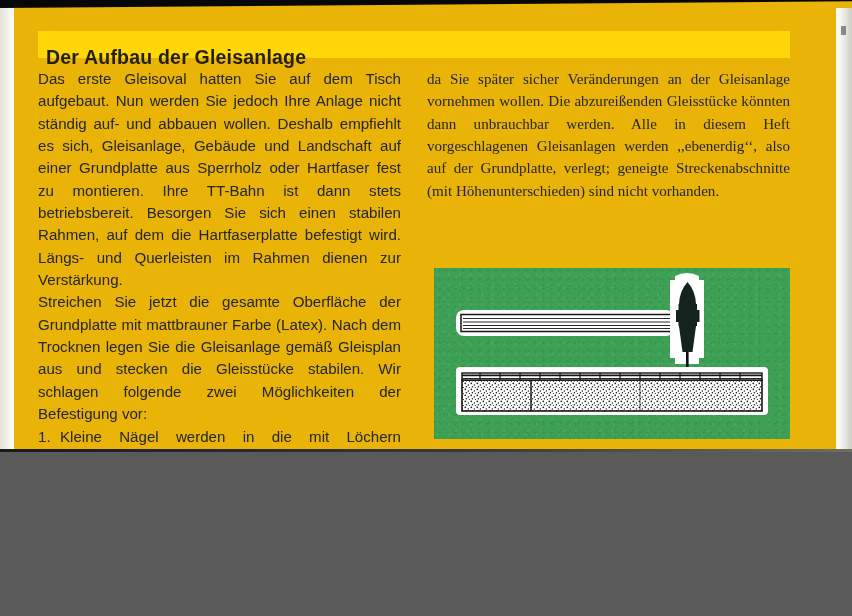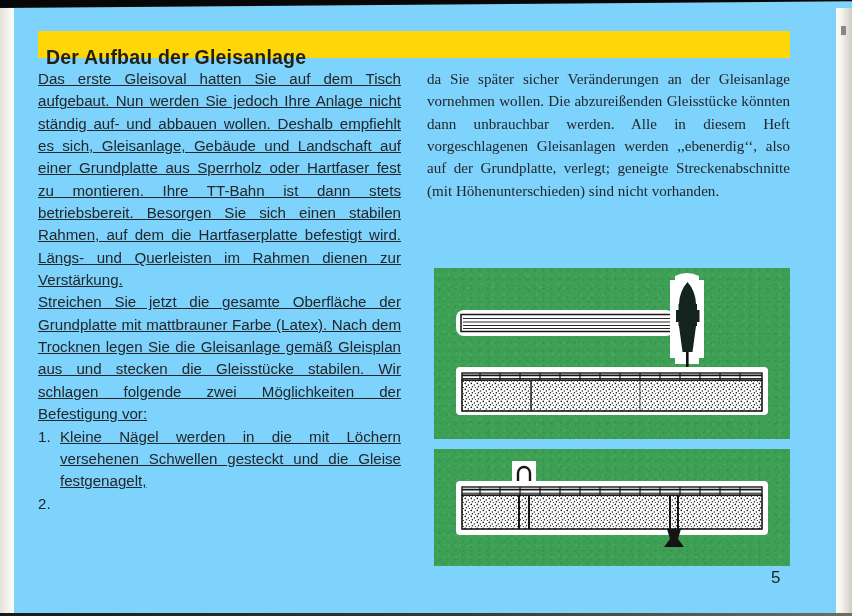--- a/index.html
+++ b/index.html
@@ -3,23 +3,23 @@
 <meta charset="utf-8">
 <style>
   html, body {
     margin: 0;
     padding: 0;
     background: #5a5a5a;
   }
   #page {
     position: relative;
     width: 852px;
-    height: 616px;
+    height: 452px;
     overflow: hidden;
-    background: #7dd3fc;
+    background: #eab308;
     font-family: "Liberation Sans", sans-serif;
   }
 
   
   #scan-top-band {
     position: absolute;
     left: -10px; top: -6px;
     width: 880px; height: 14px;
     background: #070707;
     transform: rotate(-0.45deg);
@@ -70,21 +70,21 @@
 
   
   .column {
     position: absolute;
     top: 68px;
     width: 363px;
     font-size: 15.1px;
     line-height: 22.35px;
     color: #23262b;
   }
-  #col-left  { left: 38px; text-decoration: underline; }
+  #col-left  { left: 38px; }
   #col-right { left: 427px; font-family: Liberation Serif, serif; }
 
   .para {
     margin: 0;
     text-align: justify;
   }
   .para.last-solid { text-align: left; }
 
   .list-item {
     position: relative;

